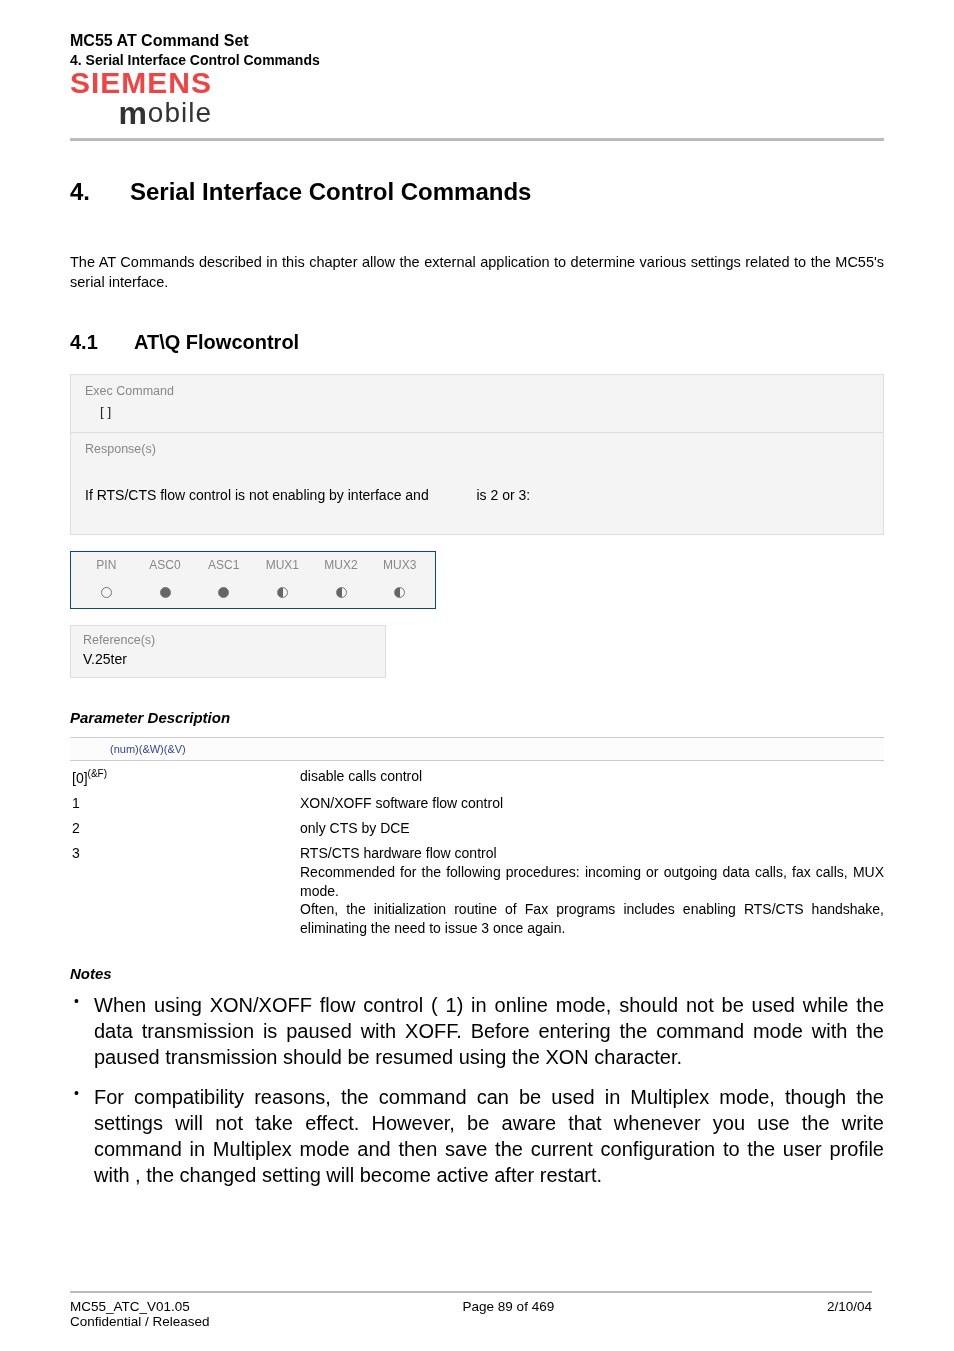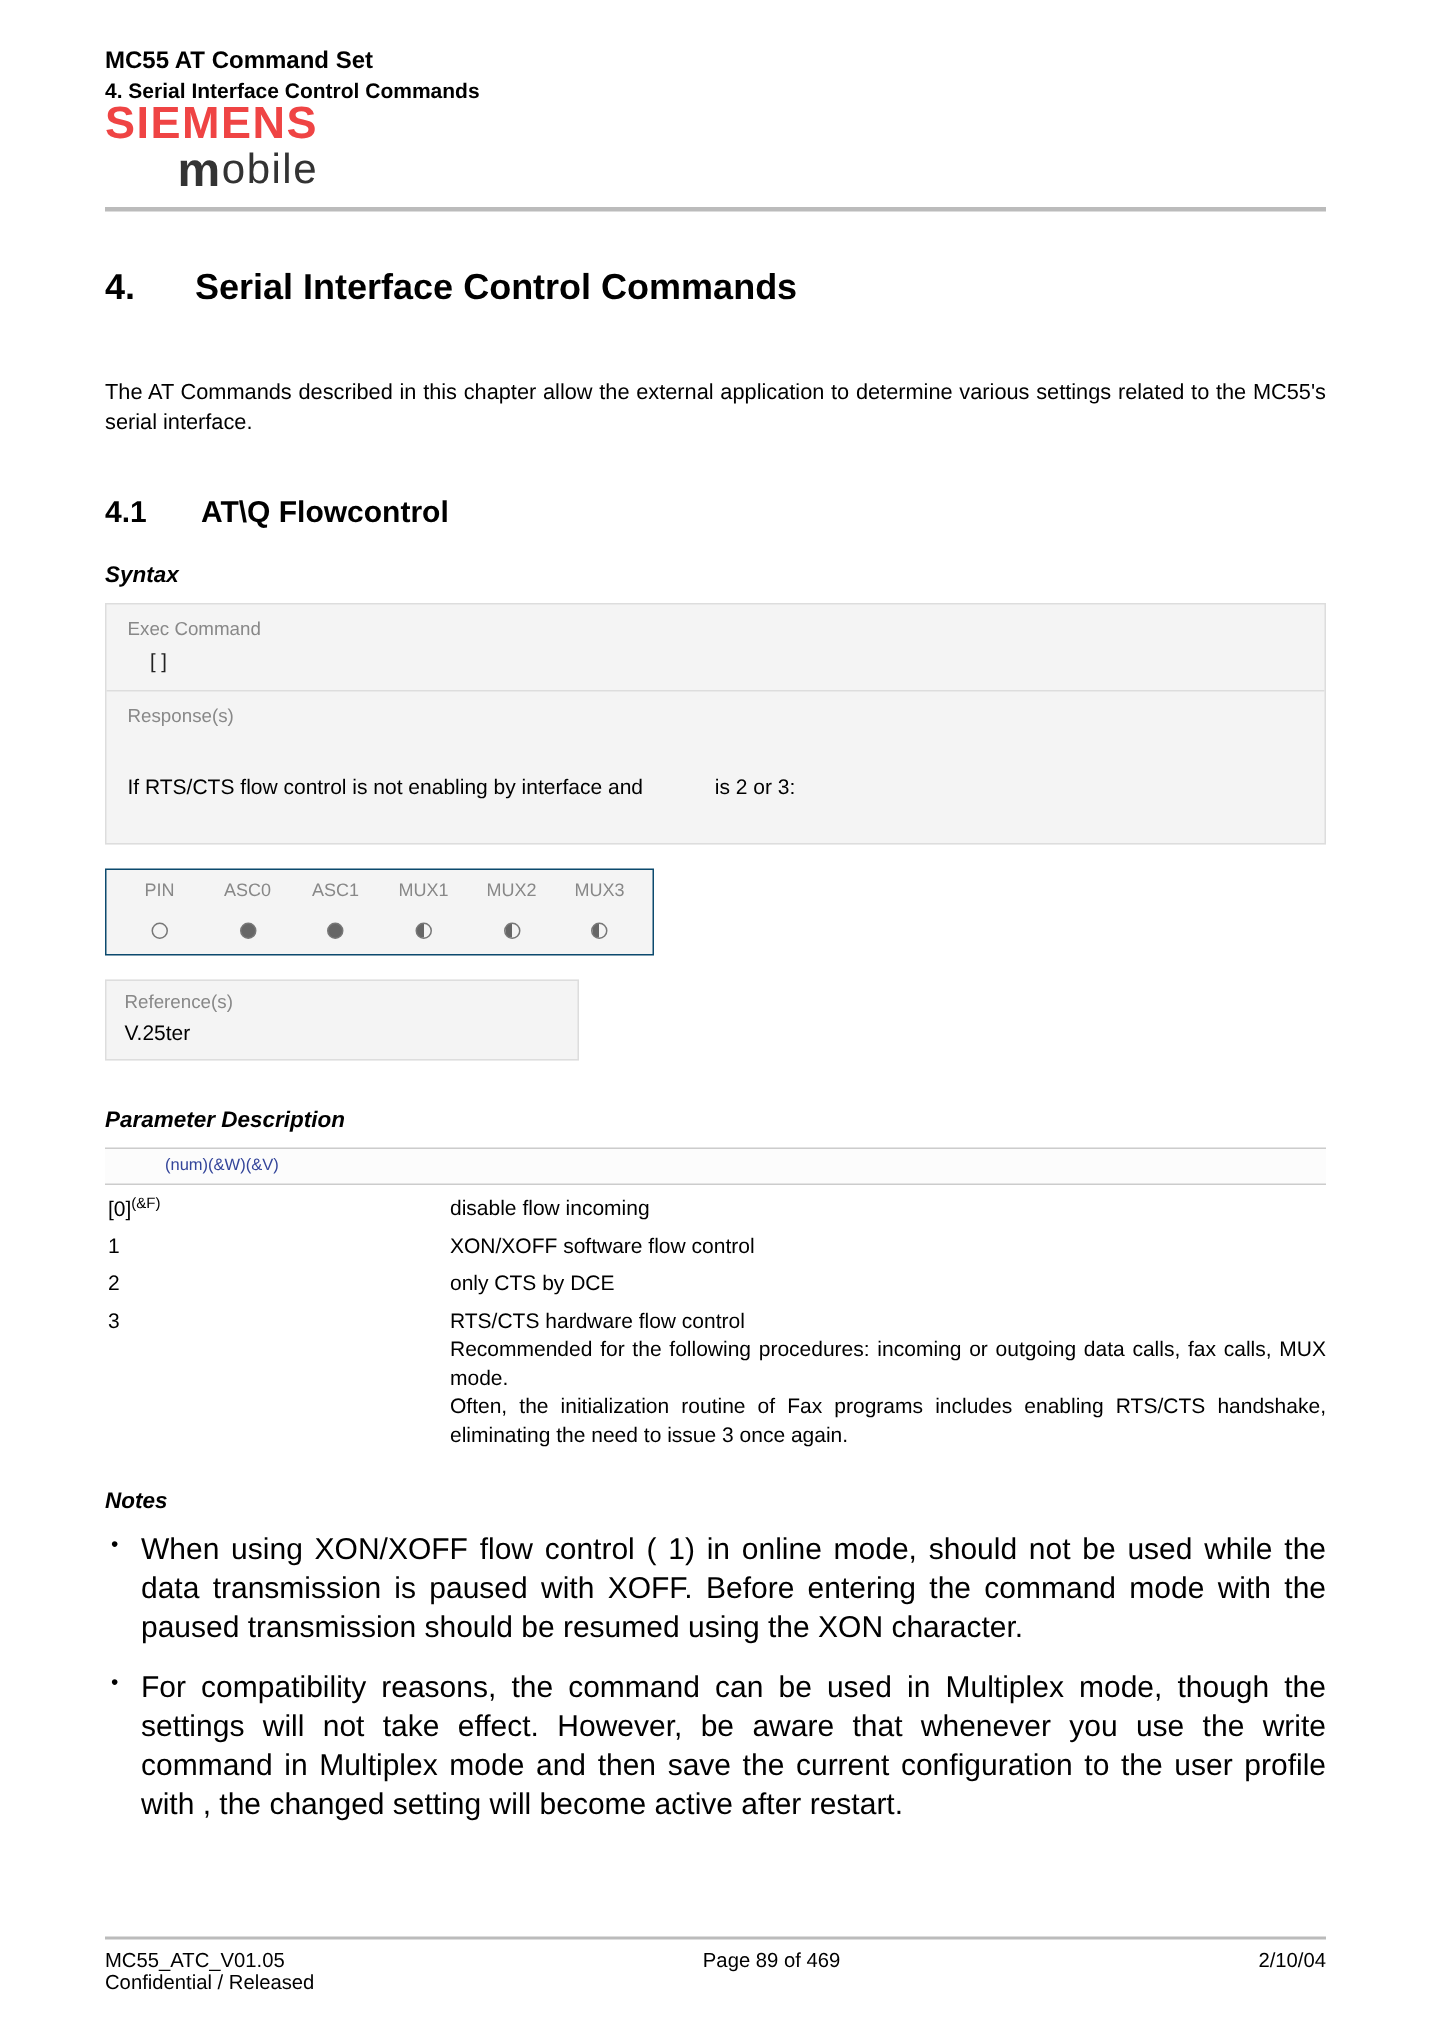--- a/index.html
+++ b/index.html
@@ -211,21 +211,21 @@
   .notes-list li::before {
     content: "•";
     position: absolute;
     left: 4px;
     top: 0;
     font-size: 14px;
   }
   .page-footer {
     position: absolute;
     left: 0;
-    right: 0;
+    right: 12px;
     bottom: 22px;
     padding: 0 70px;
   }
   .footer-rule {
     height: 2px;
     background: #bbb;
     margin-bottom: 6px;
   }
   .footer-row {
     display: flex;
@@ -261,21 +261,20 @@
   <h1 class="h-section">
     <span class="num">4.</span><span>Serial Interface Control Commands</span>
   </h1>
 
   <p class="intro">The AT Commands described in this chapter allow the external application to determine various settings related to the MC55's serial interface.</p>
 
   <h2 class="h-sub">
     <span class="num">4.1</span><span>AT\Q   Flowcontrol</span>
   </h2>
 
-  <div class="syntax-label">Syntax</div>
 
   <div class="syntax-box">
     <div class="box-label">Exec Command</div>
     <div class="box-cmd">&nbsp;&nbsp;&nbsp;&nbsp;<span>[    ]</span></div>
     <div style="border-top:1px solid #ddd;"></div>
     <div class="box-label">Response(s)</div>
     <div class="box-resp">
       <br>
       <span>If RTS/CTS flow control is not enabling by interface and </span><span class="inline-gap"></span><span> is 2 or 3:</span>
       <br><br>
@@ -306,21 +305,21 @@
     <div class="ref-val">V.25ter</div>
   </div>
 
   <div class="param-desc-label">Parameter Description</div>
 
   <div class="param-head">(num)(&amp;W)(&amp;V)</div>
 
   <div class="param-table">
     <div class="param-row">
       <div class="param-key"><span>[0]</span><sup>(&amp;F)</sup></div>
-      <div class="param-val">disable flow incoming</div>
+      <div class="param-val">disable calls control</div>
     </div>
     <div class="param-row">
       <div class="param-key"><span>1</span></div>
       <div class="param-val">XON/XOFF software flow control</div>
     </div>
     <div class="param-row">
       <div class="param-key"><span>2</span></div>
       <div class="param-val">only CTS by DCE</div>
     </div>
     <div class="param-row">

